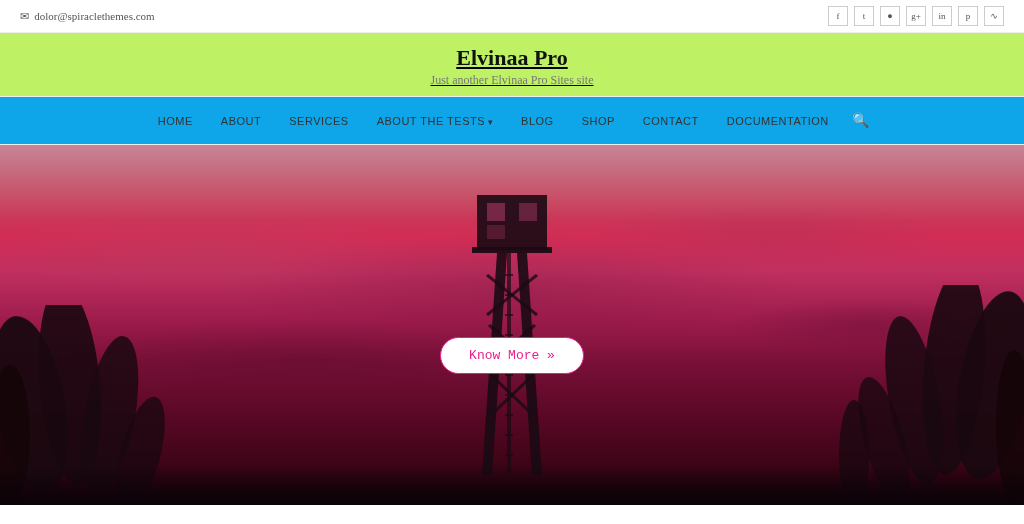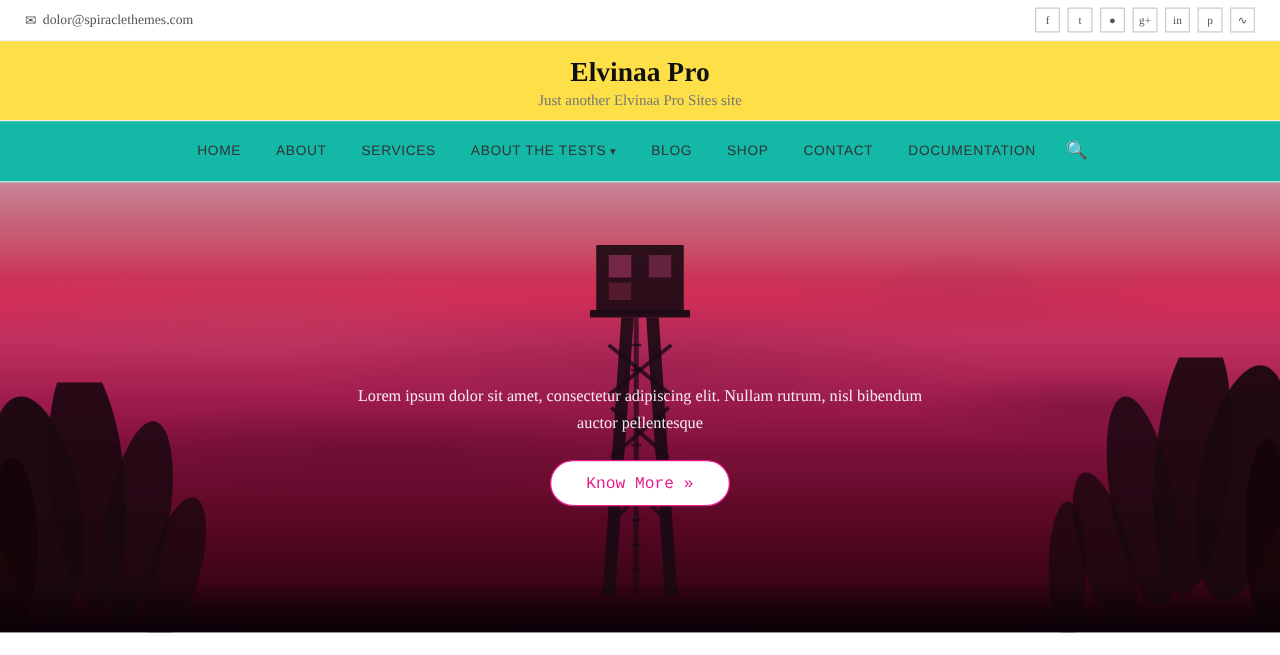--- a/index.html
+++ b/index.html
@@ -36,42 +36,43 @@
       font-size: 9px;
       color: #555;
       cursor: pointer;
     }
 
     
     .site-header {
       text-align: center;
       padding: 12px 20px 8px;
       border-bottom: 1px solid #eee;
-      background: #fde047;
+      background: #bef264;
+      text-decoration: underline;
     }
     .site-title {
       font-size: 22px;
       font-weight: bold;
       color: #111;
       font-family: Georgia, serif;
     }
     .site-tagline {
       font-size: 12px;
       color: #777;
       margin-top: 2px;
     }
 
     
     .nav-bar {
       display: flex;
       justify-content: center;
       align-items: center;
       padding: 10px 20px;
       border-bottom: 1px solid #eee;
-      background: #14b8a6;
+      background: #0ea5e9;
       gap: 0;
     }
     .nav-item {
       font-size: 11px;
       color: #333;
       text-transform: uppercase;
       letter-spacing: 0.5px;
       padding: 5px 14px;
       cursor: pointer;
       font-family: Arial, sans-serif;
@@ -291,16 +292,15 @@
     <ellipse cx="130" cy="85" rx="30" ry="105" fill="#1a0810" opacity="0.9" transform="rotate(5,130,85)"></ellipse>
     <ellipse cx="190" cy="140" rx="18" ry="75" fill="#150608" opacity="0.9"></ellipse>
     <ellipse cx="90" cy="115" rx="25" ry="85" fill="#1a0810" opacity="0.85" transform="rotate(-10,90,115)"></ellipse>
     <ellipse cx="60" cy="155" rx="20" ry="65" fill="#1a0810" opacity="0.8" transform="rotate(-15,60,155)"></ellipse>
     <ellipse cx="30" cy="170" rx="15" ry="55" fill="#1a0810" opacity="0.8"></ellipse>
   </svg>
 
   <div style="position:absolute;bottom:0;left:0;right:0;height:40px;background:linear-gradient(180deg,transparent,#0a0208);"></div>
 
   <div class="hero-content">
-    <p class="hero-subtitle">Lorem ipsum dolor sit amet, consectetur adipiscing elit. Nullam rutrum, nisl bibendum auctor pellentesque</p>
     <button class="hero-btn">Know More »</button>
   </div>
 </div>
 
 </body></html>

